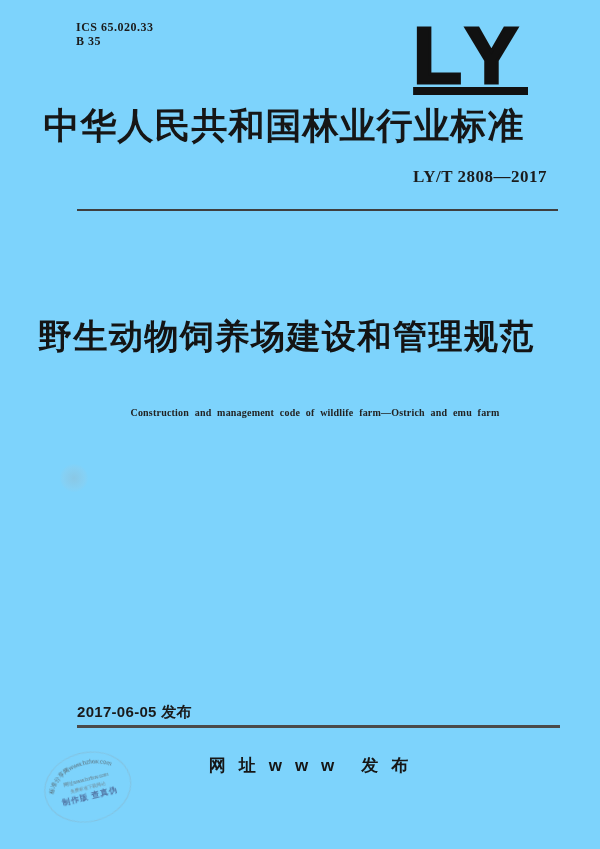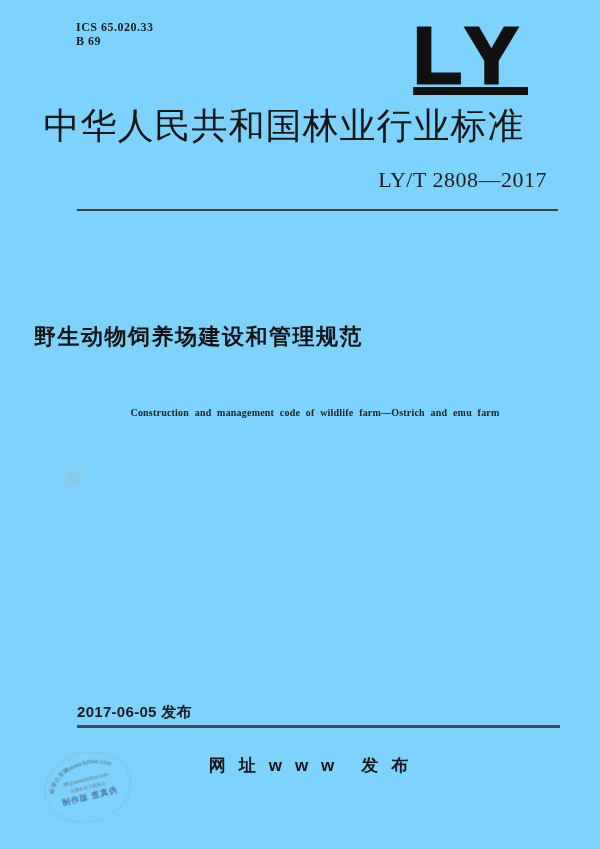--- a/index.html
+++ b/index.html
@@ -26,39 +26,39 @@
     letter-spacing:10px;
     -webkit-text-stroke:3px #111;
     color:#111;
     text-decoration:underline;
   }
   
   .std-caption{
     position:absolute;top:104px;left:0;width:532px;
     box-sizing:border-box;padding-left:36px;
     text-align:center;
-    font-size:36px;font-weight:normal;line-height:44px;
+    font-size:36px;font-weight:bold;line-height:44px;
     letter-spacing:1px;
     color:#161616;
   }
   .std-number{
     position:absolute;top:167px;right:53px;
     font-family:"Liberation Serif",serif;
-    font-weight:normal;font-size:22px;letter-spacing:.5px;
+    font-weight:bold;font-size:17px;letter-spacing:.5px;
   }
   .rule-top{
     position:absolute;left:77px;top:209px;width:481px;height:2px;
     background:#3f3f3f;
   }
   
   .main-title{
     position:absolute;top:316px;left:0;width:535px;
     box-sizing:border-box;padding-left:34px;
-    text-align:left;
-    font-size:22px;font-weight:bold;line-height:41px;
+    text-align:right;
+    font-size:34px;font-weight:bold;line-height:41px;
     letter-spacing:1.5px;color:#141414;
   }
   .en-title{
     position:absolute;top:407px;left:0;width:600px;
     box-sizing:border-box;padding-left:30px;
     text-align:center;
     font-family:"Liberation Serif",serif;
     font-weight:bold;font-size:10px;letter-spacing:.2px;word-spacing:3px;
     color:#222;
   }
@@ -110,21 +110,21 @@
     color:#44598a;
   }
 </style>
 </head>
 <body>
 
 <div class="page">
 
   <div class="ics-block">
     <div>ICS 65.020.33</div>
-    <div>B 69</div>
+    <div>B 35</div>
   </div>
 
   <div class="logo">LY</div>
 
   <div class="std-caption">中华人民共和国林业行业标准</div>
 
   <div class="std-number">LY/T 2808—2017</div>
 
   <div class="rule-top"></div>
 

